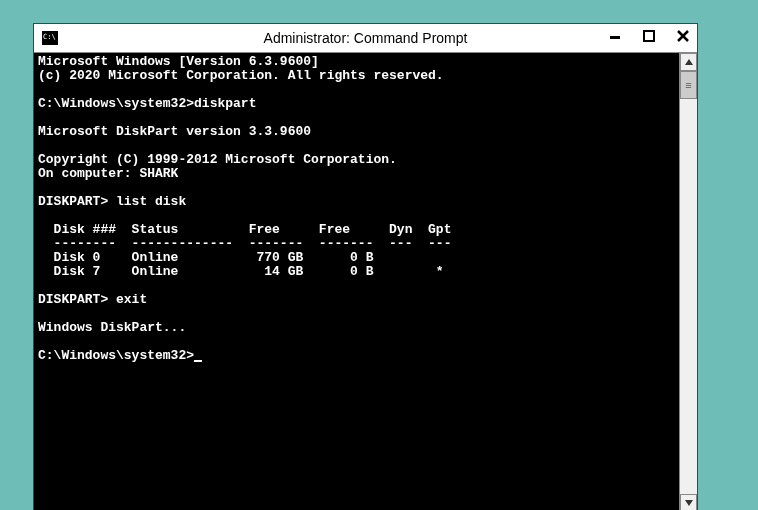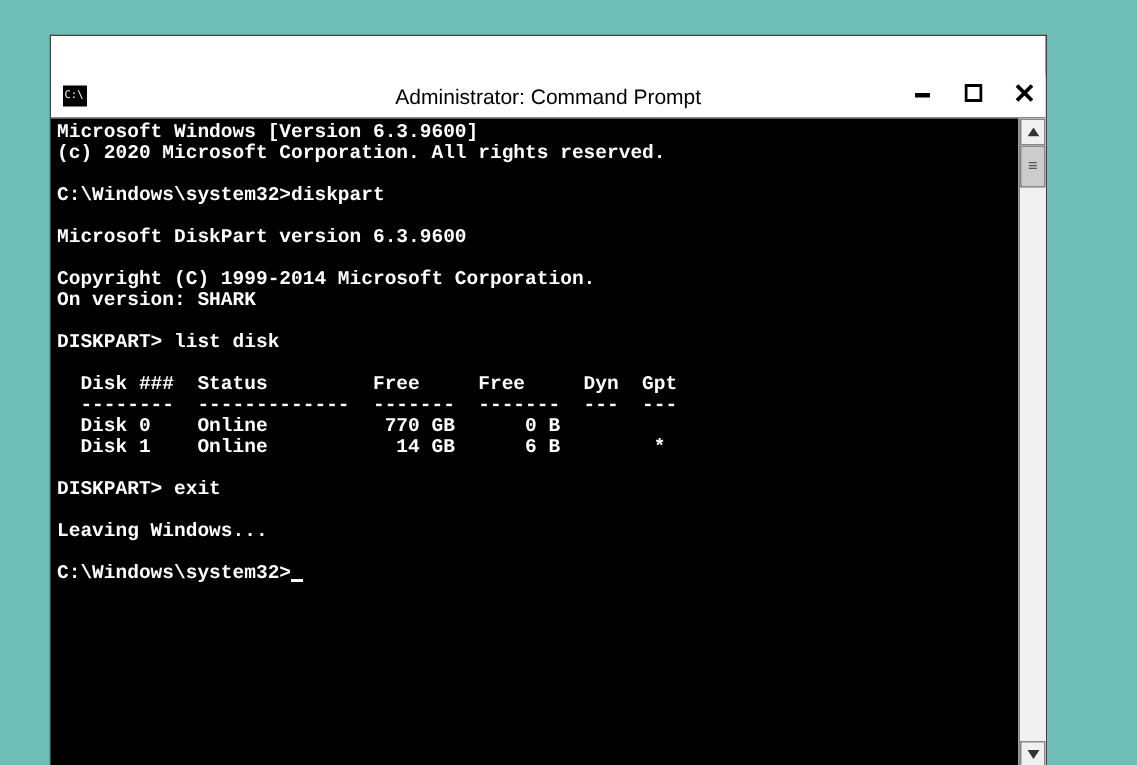--- a/index.html
+++ b/index.html
@@ -20,21 +20,20 @@
       border: 1px solid #444;
       display: flex;
       flex-direction: column;
     }
     .titlebar {
       height: 28px;
       display: flex;
       align-items: center;
       background: #fff;
       position: relative;
-      margin-top: 26px;
     }
     .app-icon {
       width: 16px;
       height: 14px;
       margin-left: 8px;
       background: #000;
       position: relative;
     }
     .app-icon::after {
       content: "C:\\";
@@ -165,35 +164,35 @@
       </div>
     </div>
   </div>
 
   <div class="terminal-wrap">
     <div class="terminal"><span>Microsoft Windows [Version 6.3.9600]</span>
 <span>(c) 2020 Microsoft Corporation. All rights reserved.</span>
 <span></span>
 <span>C:\Windows\system32&gt;diskpart</span>
 <span></span>
-<span>Microsoft DiskPart version 6.3.9600</span>
-<span></span>
-<span>Copyright (C) 1999-2014 Microsoft Corporation.</span>
-<span>On version: SHARK</span>
+<span>Microsoft DiskPart version 3.3.9600</span>
+<span></span>
+<span>Copyright (C) 1999-2012 Microsoft Corporation.</span>
+<span>On computer: SHARK</span>
 <span></span>
 <span>DISKPART&gt; list disk</span>
 <span></span>
 <span>  Disk ###  Status         Free     Free     Dyn  Gpt</span>
 <span>  --------  -------------  -------  -------  ---  ---</span>
 <span>  Disk 0    Online          770 GB      0 B</span>
-<span>  Disk 1    Online           14 GB      6 B        *</span>
+<span>  Disk 7    Online           14 GB      0 B        *</span>
 <span></span>
 <span>DISKPART&gt; exit</span>
 <span></span>
-<span>Leaving Windows...</span>
+<span>Windows DiskPart...</span>
 <span></span>
 <span>C:\Windows\system32&gt;</span><span class="cursor"></span></div>
 
     <div class="scrollbar">
       <div class="sb-btn">
         <svg width="8" height="6">
             <polygon points="4,0 8,6 0,6" fill="#333"></polygon>
           </svg>
       </div>
       <div class="sb-track">

